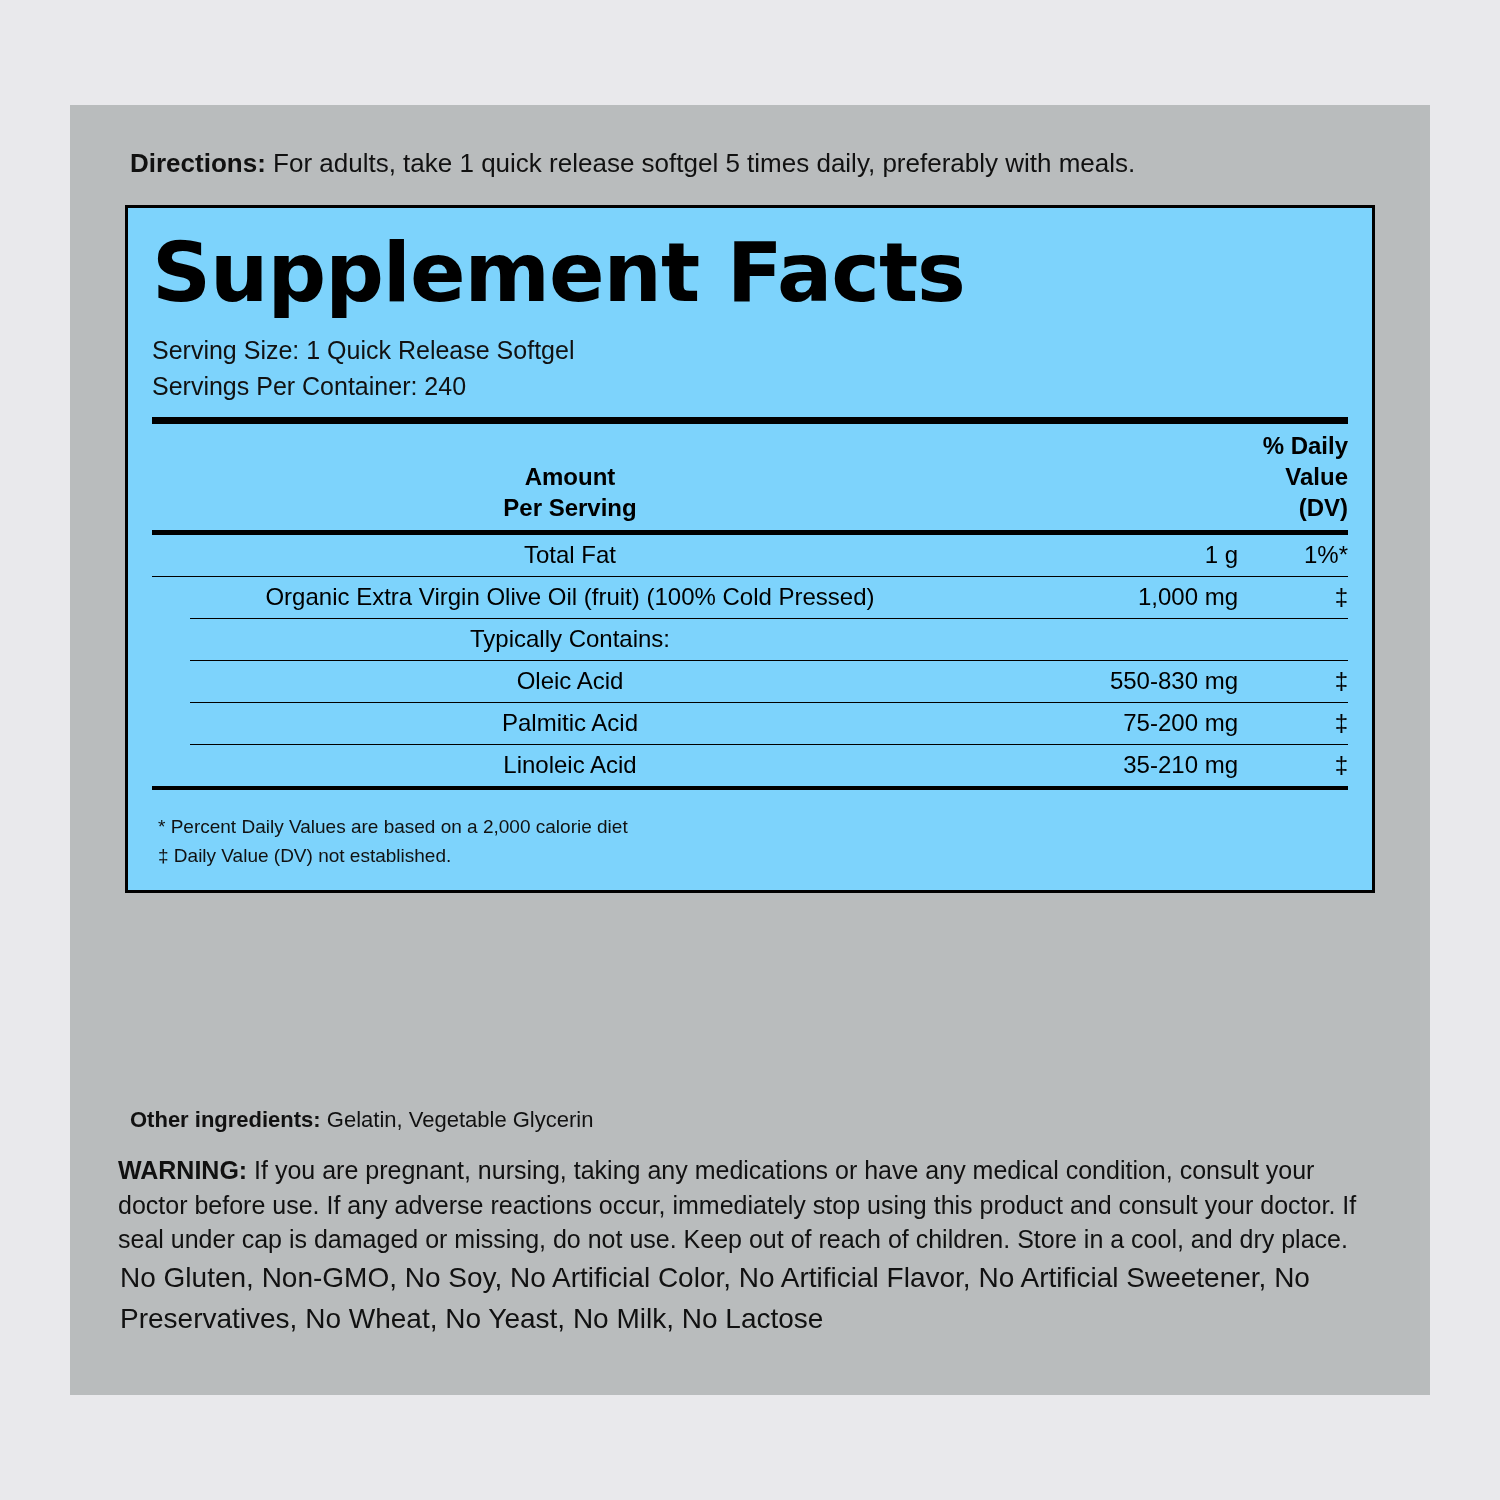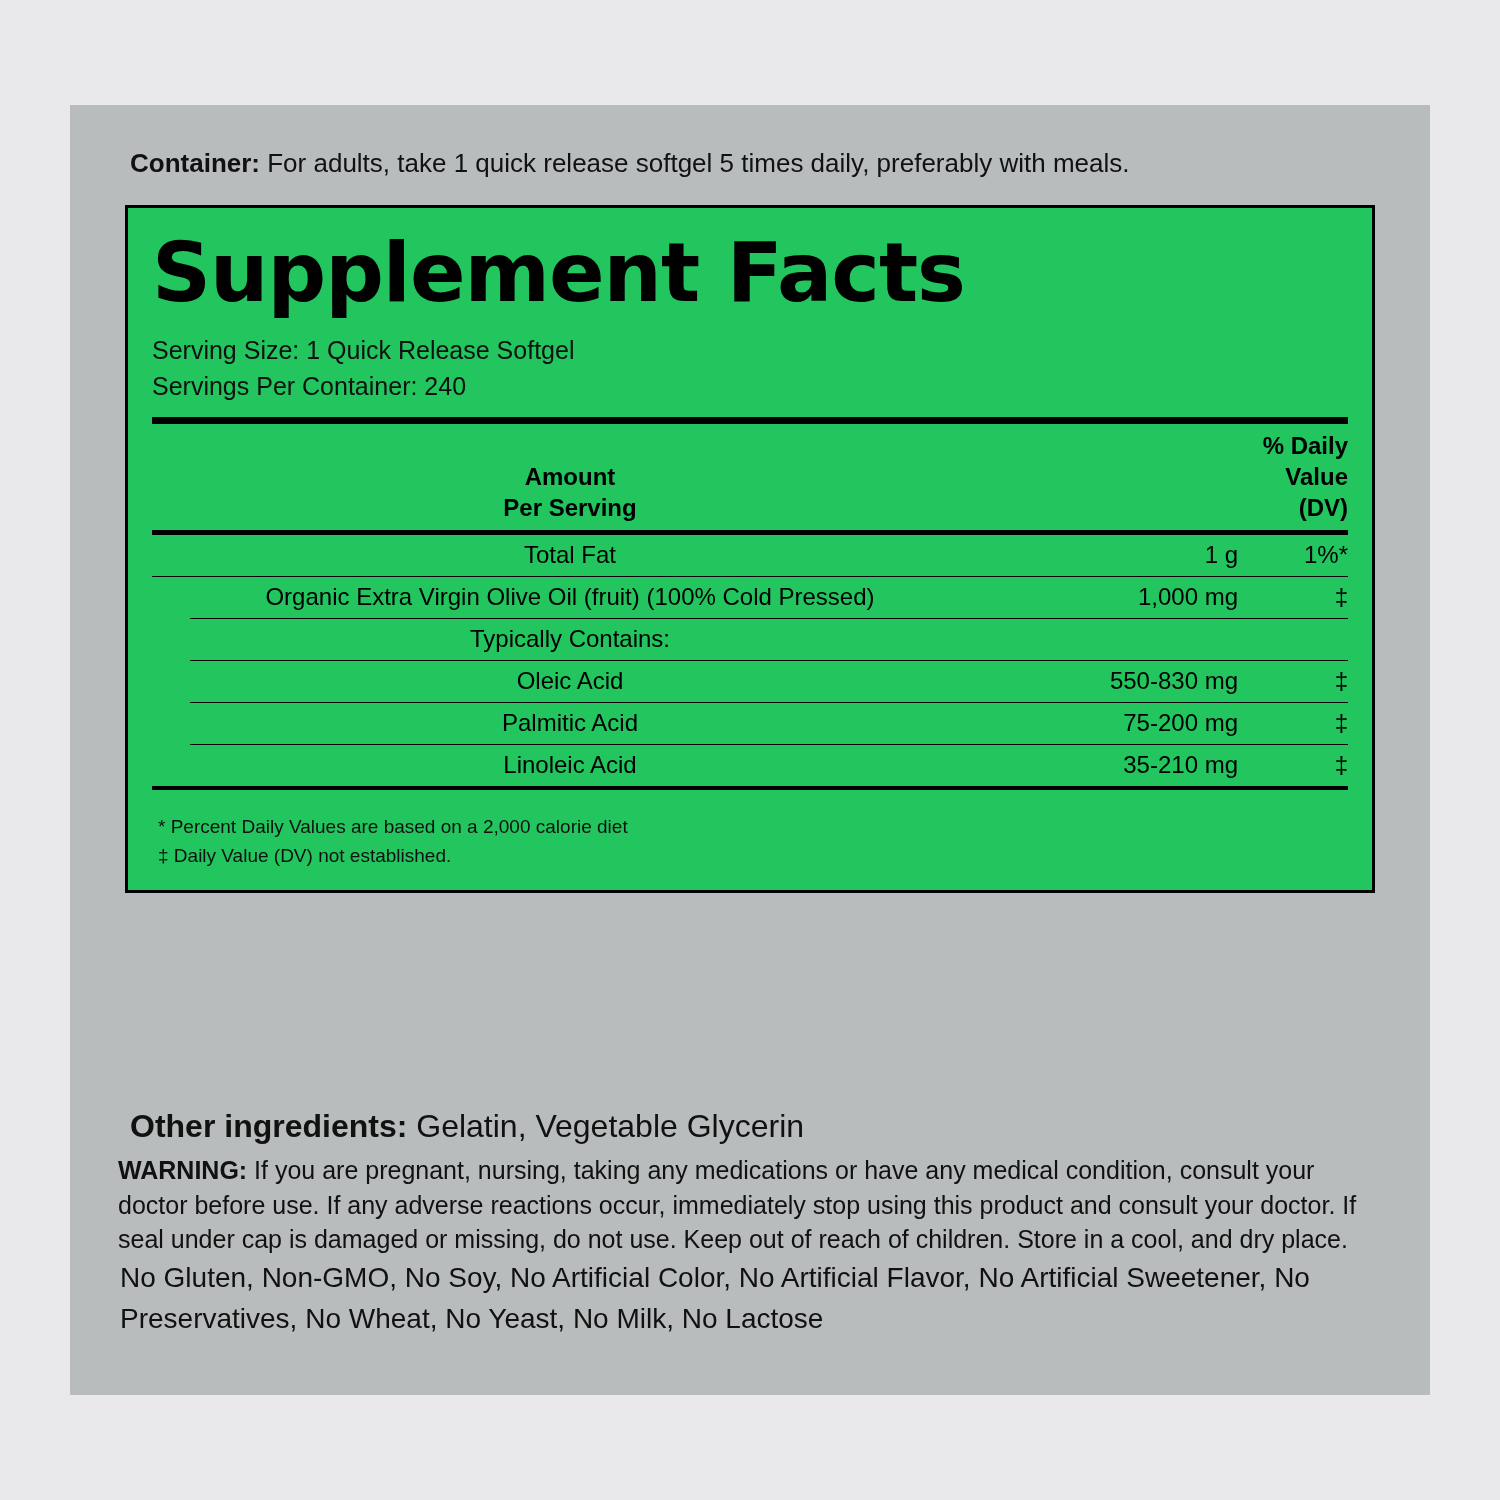--- a/index.html
+++ b/index.html
@@ -34,21 +34,21 @@
     line-height: 1.3;
     color: #111;
   }
   .directions b { font-weight: bold; }
 
   .facts-panel {
     position: absolute;
     left: 55px;
     top: 100px;
     width: 1250px;
-    background: #22c55e;
+    background: #7dd3fc;
     border: 3px solid #000;
     box-sizing: border-box;
     padding: 18px 24px 20px 24px;
   }
 
   .sf-title {
     font-family: "DejaVu Sans", sans-serif;
     font-weight: bold;
     font-size: 82px;
     line-height: 1.0;
@@ -108,21 +108,21 @@
     line-height: 1.5;
     margin-top: 23px;
     padding-left: 6px;
     color: #111;
   }
 
   .other-ing {
     position: absolute;
     left: 60px;
     width: 1245px;
-    font-size: 32px;
+    font-size: 22px;
     line-height: 1.35;
     color: #111;
   }
   .warning {
     position: absolute;
     left: 48px;
     width: 1250px;
     font-size: 25px;
     line-height: 1.38;
     color: #111;
@@ -137,21 +137,21 @@
     line-height: 1.45;
     color: #111;
   }
 </style>
 </head>
 <body>
 
 <div class="label-card">
 
   <div class="directions">
-    <b>Container:</b>
+    <b>Directions:</b>
     <span>For adults, take 1 quick release softgel 5 times daily, preferably with meals.</span>
   </div>
 
   <div class="facts-panel">
 
     <div class="sf-title">Supplement Facts</div>
 
     <div class="serving-line">Serving Size: 1 Quick Release Softgel</div>
     <div class="serving-line">Servings Per Container: 240</div>
 

